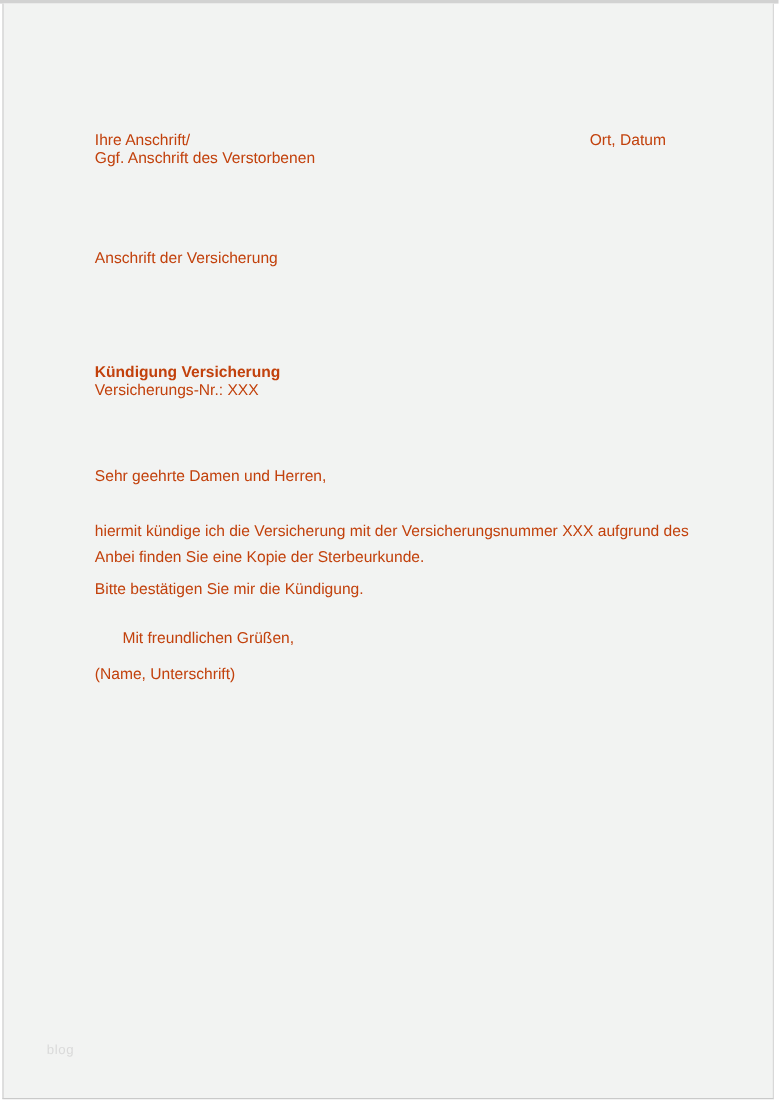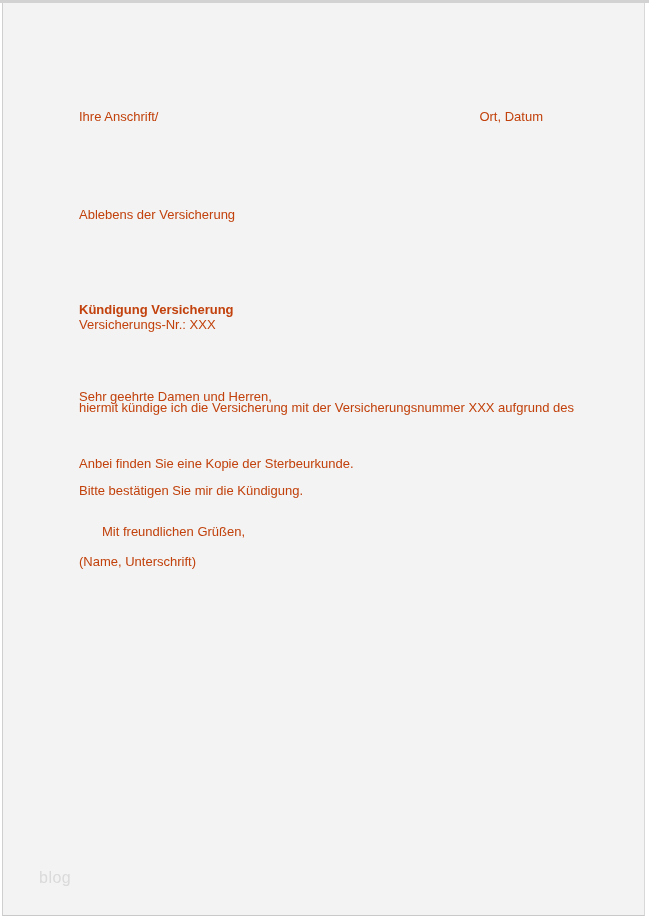--- a/index.html
+++ b/index.html
@@ -33,51 +33,52 @@
   }
   .txt {
     position: absolute;
     font-size: 13px;
     line-height: 15px;
     color: #c2410c;
     white-space: nowrap;
   }
   .bold { font-weight: bold; }
   .sender      { left: 76px; top: 106px; }
-  .date-place  { right: 101px; top: 106px; }
+  .date-place  { right: 89px; top: 106px; }
   .recipient   { left: 76px; top: 204px; }
   .subject     { left: 76px; top: 299px; }
   .salutation  { left: 76px; top: 386px; }
-  .par1        { left: 76px; top: 397px; }
+  .par1        { left: 76px; top: 432px; }
   .par2        { left: 76px; top: 453px; }
   .par3        { left: 76px; top: 480px; }
   .closing     { left: 76px; top: 521px; margin-left: 23px; }
   .signature   { left: 76px; top: 551px; }
   .watermark {
     position: absolute;
     left: 36px; top: 866px;
-    font-size: 16px;
+    font-size: 11px;
     color: #dadada;
     letter-spacing: 0.5px;
   }
 </style>
 </head>
 <body>
 
 <div class="canvas">
   <div class="top-strip"></div>
   <div class="page">
 
     <div class="txt sender">
       <div>Ihre Anschrift/</div>
+      <div>Ggf. Anschrift des Verstorbenen</div>
     </div>
 
     <div class="txt date-place">Ort, Datum</div>
 
-    <div class="txt recipient">Ablebens der Versicherung</div>
+    <div class="txt recipient">Anschrift der Versicherung</div>
 
     <div class="txt subject">
       <div class="bold">Kündigung Versicherung</div>
       <div>Versicherungs-Nr.: XXX</div>
     </div>
 
     <div class="txt salutation">Sehr geehrte Damen und Herren,</div>
 
     <div class="txt par1">
       <div>hiermit kündige ich die Versicherung mit der Versicherungsnummer XXX aufgrund des</div>

